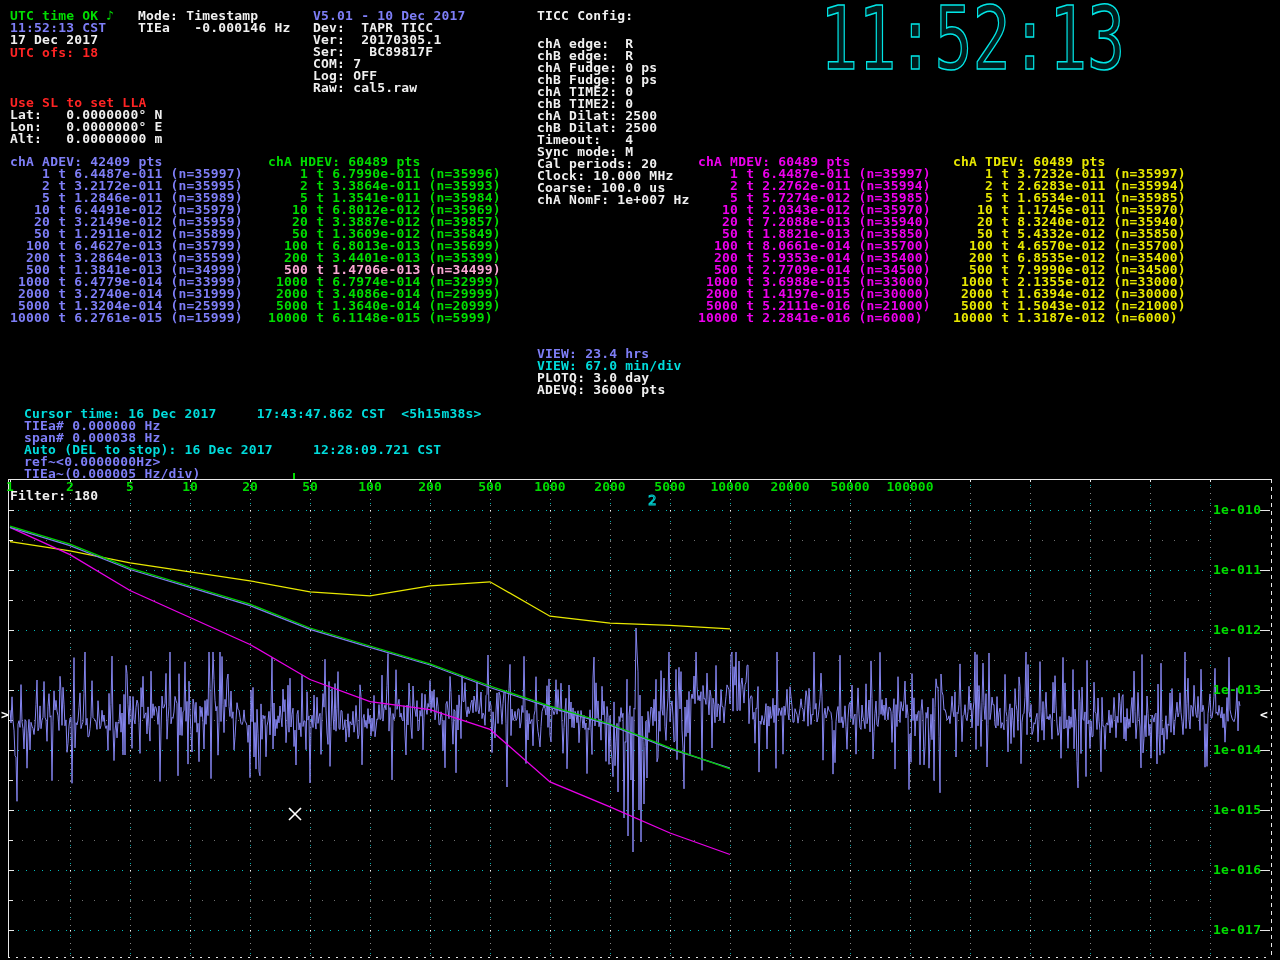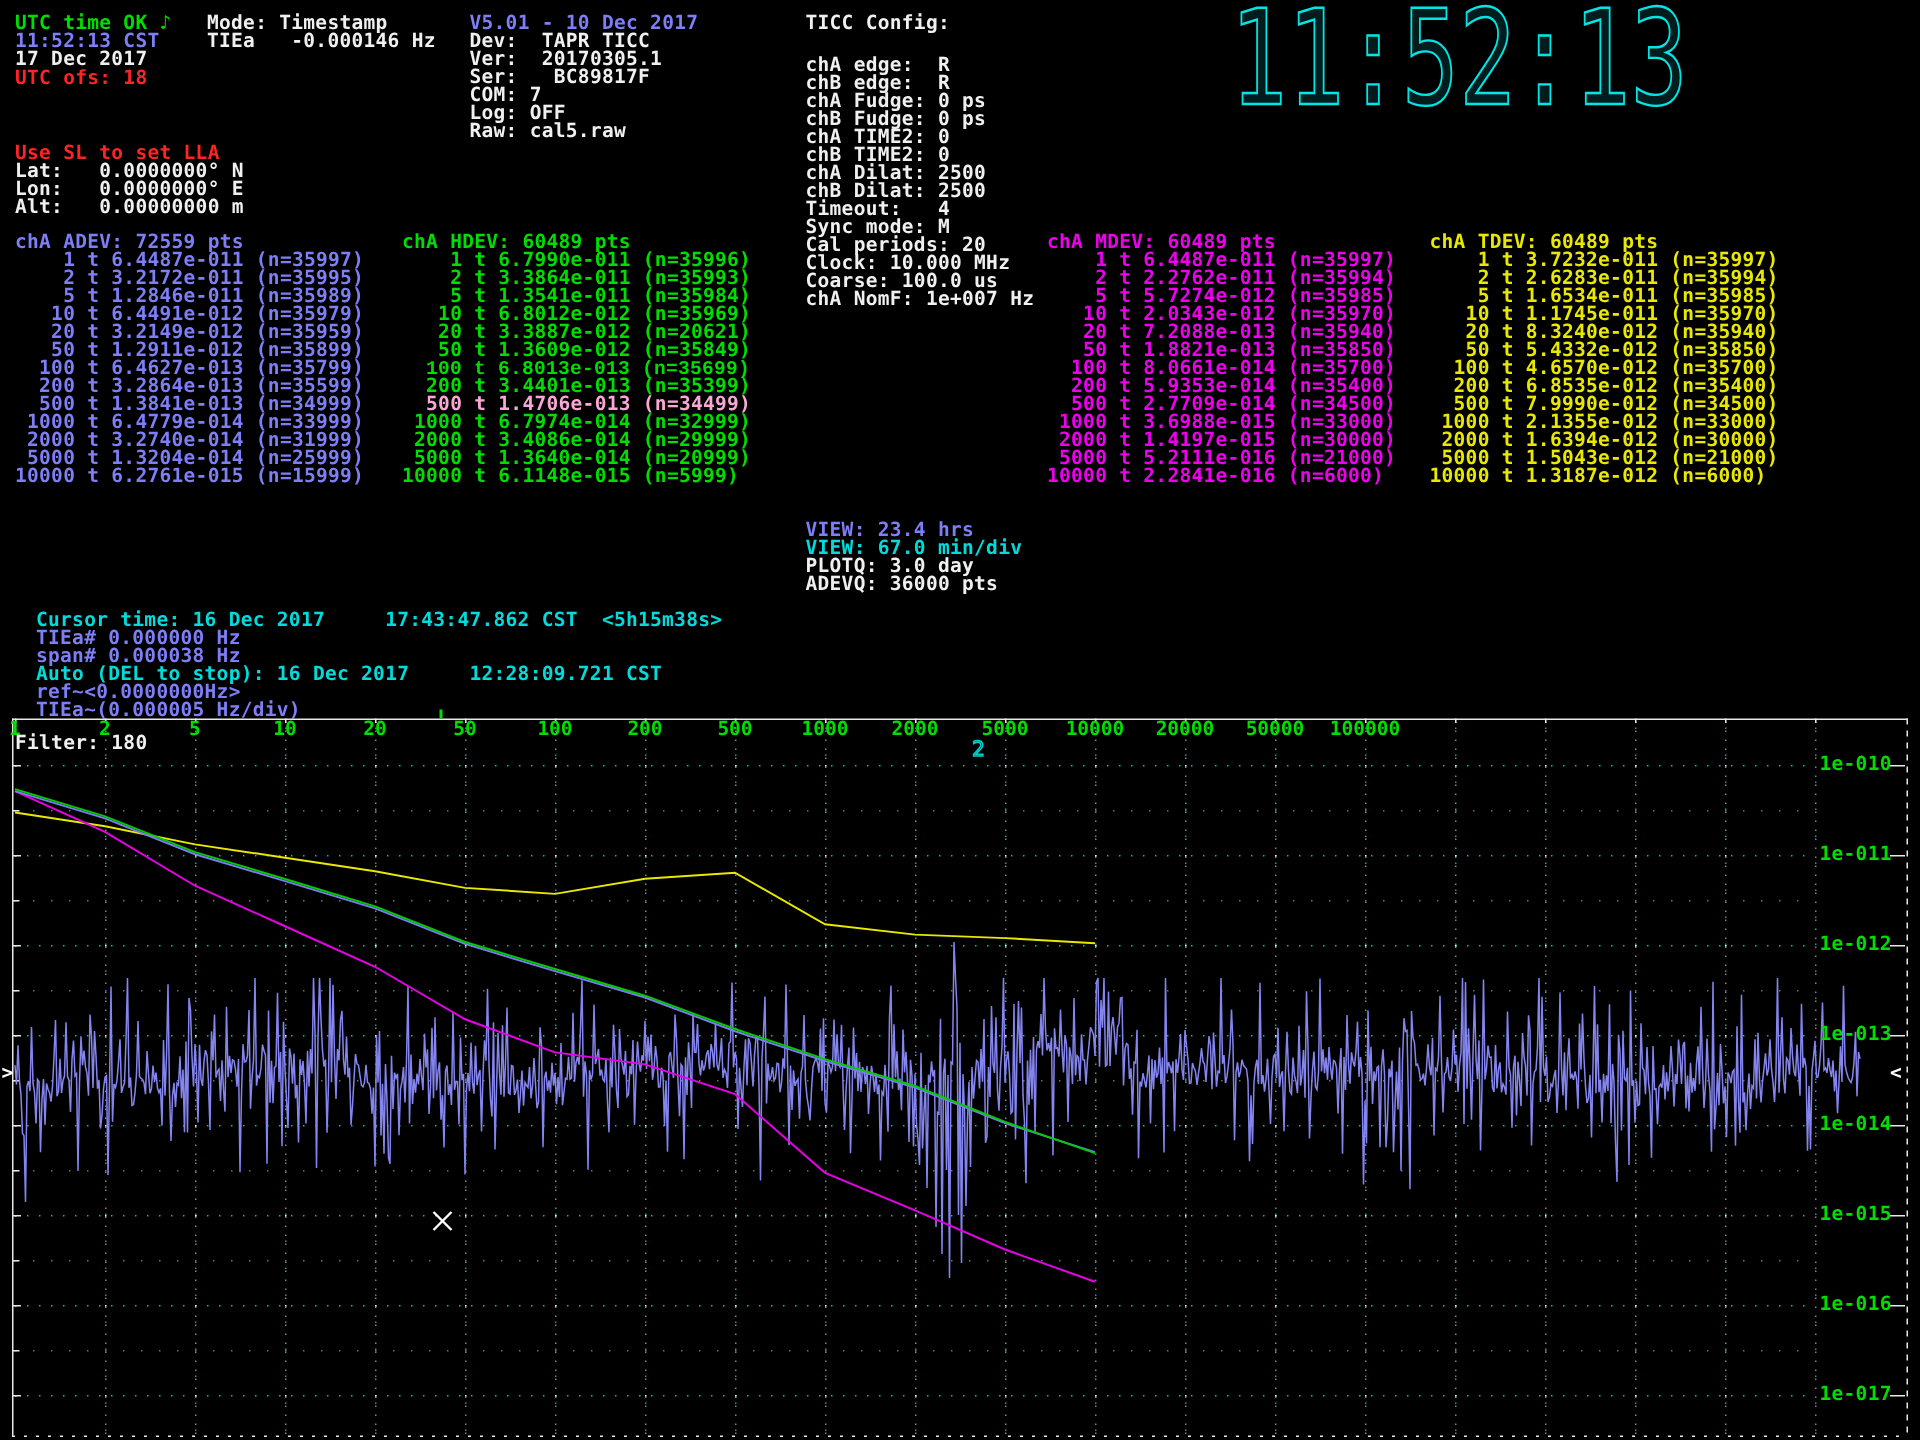--- a/index.html
+++ b/index.html
@@ -58,42 +58,42 @@
   <div id="big-clock">11:52:13</div>
 
   <div class="t c-red" style="left:10px;top:97px">Use SL to set LLA</div>
   <div id="lla-lines">
       <div class="t" style="left: 10px; top: 109px; color: rgb(240, 240, 240);">Lat:   0.0000000° N</div>
       <div class="t" style="left: 10px; top: 121px; color: rgb(240, 240, 240);">Lon:   0.0000000° E</div>
       <div class="t" style="left: 10px; top: 133px; color: rgb(240, 240, 240);">Alt:   0.00000000 m</div>
     </div>
 
   <div id="dev-tables">
-      <div class="t" style="left: 10px; top: 156px; color: rgb(126, 126, 247);">chA ADEV: 72559 pts</div>
+      <div class="t" style="left: 10px; top: 156px; color: rgb(126, 126, 247);">chA ADEV: 42409 pts</div>
       <div class="t" style="left: 10px; top: 168px; color: rgb(126, 126, 247);">    1 t 6.4487e-011 (n=35997)</div>
       <div class="t" style="left: 10px; top: 180px; color: rgb(126, 126, 247);">    2 t 3.2172e-011 (n=35995)</div>
       <div class="t" style="left: 10px; top: 192px; color: rgb(126, 126, 247);">    5 t 1.2846e-011 (n=35989)</div>
       <div class="t" style="left: 10px; top: 204px; color: rgb(126, 126, 247);">   10 t 6.4491e-012 (n=35979)</div>
       <div class="t" style="left: 10px; top: 216px; color: rgb(126, 126, 247);">   20 t 3.2149e-012 (n=35959)</div>
       <div class="t" style="left: 10px; top: 228px; color: rgb(126, 126, 247);">   50 t 1.2911e-012 (n=35899)</div>
       <div class="t" style="left: 10px; top: 240px; color: rgb(126, 126, 247);">  100 t 6.4627e-013 (n=35799)</div>
       <div class="t" style="left: 10px; top: 252px; color: rgb(126, 126, 247);">  200 t 3.2864e-013 (n=35599)</div>
       <div class="t" style="left: 10px; top: 264px; color: rgb(126, 126, 247);">  500 t 1.3841e-013 (n=34999)</div>
       <div class="t" style="left: 10px; top: 276px; color: rgb(126, 126, 247);"> 1000 t 6.4779e-014 (n=33999)</div>
       <div class="t" style="left: 10px; top: 288px; color: rgb(126, 126, 247);"> 2000 t 3.2740e-014 (n=31999)</div>
       <div class="t" style="left: 10px; top: 300px; color: rgb(126, 126, 247);"> 5000 t 1.3204e-014 (n=25999)</div>
       <div class="t" style="left: 10px; top: 312px; color: rgb(126, 126, 247);">10000 t 6.2761e-015 (n=15999)</div>
       <div class="t" style="left: 268px; top: 156px; color: rgb(0, 221, 0);">chA HDEV: 60489 pts</div>
       <div class="t" style="left: 268px; top: 168px; color: rgb(0, 221, 0);">    1 t 6.7990e-011 (n=35996)</div>
       <div class="t" style="left: 268px; top: 180px; color: rgb(0, 221, 0);">    2 t 3.3864e-011 (n=35993)</div>
       <div class="t" style="left: 268px; top: 192px; color: rgb(0, 221, 0);">    5 t 1.3541e-011 (n=35984)</div>
       <div class="t" style="left: 268px; top: 204px; color: rgb(0, 221, 0);">   10 t 6.8012e-012 (n=35969)</div>
-      <div class="t" style="left: 268px; top: 216px; color: rgb(0, 221, 0);">   20 t 3.3887e-012 (n=20621)</div>
+      <div class="t" style="left: 268px; top: 216px; color: rgb(0, 221, 0);">   20 t 3.3887e-012 (n=39857)</div>
       <div class="t" style="left: 268px; top: 228px; color: rgb(0, 221, 0);">   50 t 1.3609e-012 (n=35849)</div>
-      <div class="t" style="left: 268px; top: 240px; color: rgb(0, 221, 0); font-family: Liberation Mono, monospace;">  100 t 6.8013e-013 (n=35699)</div>
+      <div class="t" style="left: 268px; top: 240px; color: rgb(0, 221, 0);">  100 t 6.8013e-013 (n=35699)</div>
       <div class="t" style="left: 268px; top: 252px; color: rgb(0, 221, 0);">  200 t 3.4401e-013 (n=35399)</div>
       <div class="t" style="left: 268px; top: 264px; color: #f9a8d4;">  500 t 1.4706e-013 (n=34499)</div>
       <div class="t" style="left: 268px; top: 276px; color: rgb(0, 221, 0);"> 1000 t 6.7974e-014 (n=32999)</div>
       <div class="t" style="left: 268px; top: 288px; color: rgb(0, 221, 0);"> 2000 t 3.4086e-014 (n=29999)</div>
       <div class="t" style="left: 268px; top: 300px; color: rgb(0, 221, 0);"> 5000 t 1.3640e-014 (n=20999)</div>
       <div class="t" style="left: 268px; top: 312px; color: rgb(0, 221, 0);">10000 t 6.1148e-015 (n=5999)</div>
       <div class="t" style="left: 698px; top: 156px; color: rgb(238, 0, 238);">chA MDEV: 60489 pts</div>
       <div class="t" style="left: 698px; top: 168px; color: rgb(238, 0, 238);">    1 t 6.4487e-011 (n=35997)</div>
       <div class="t" style="left: 698px; top: 180px; color: rgb(238, 0, 238);">    2 t 2.2762e-011 (n=35994)</div>
       <div class="t" style="left: 698px; top: 192px; color: rgb(238, 0, 238);">    5 t 5.7274e-012 (n=35985)</div>

